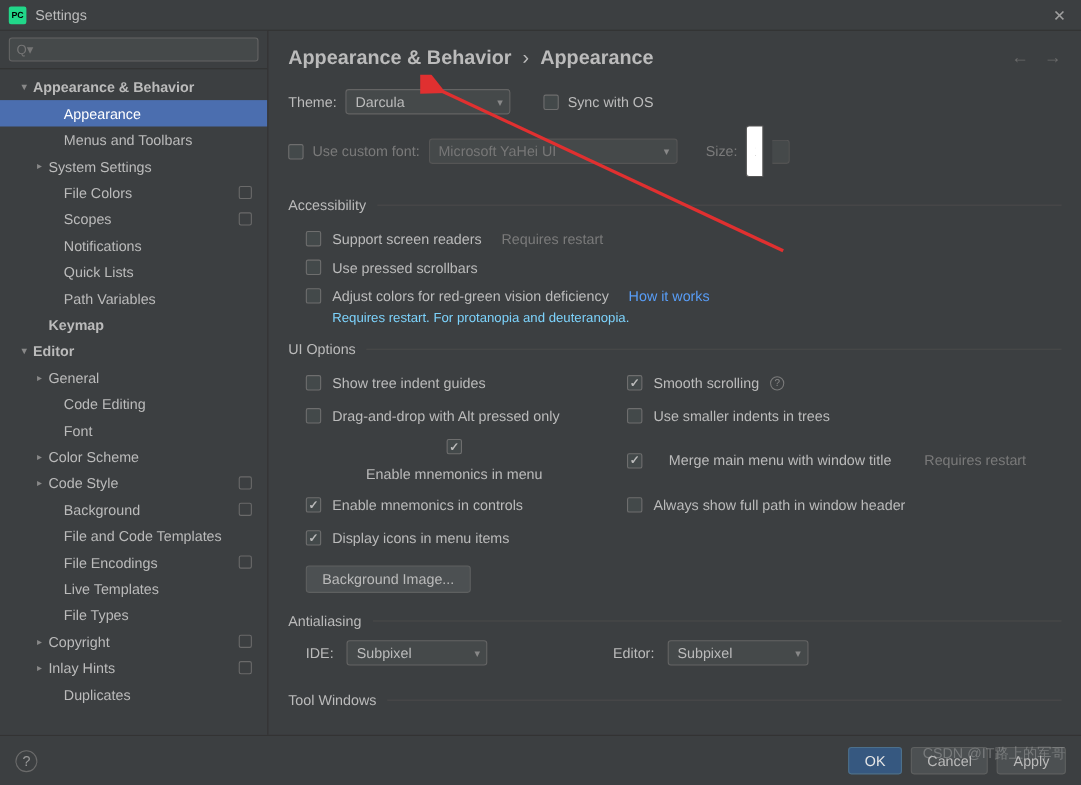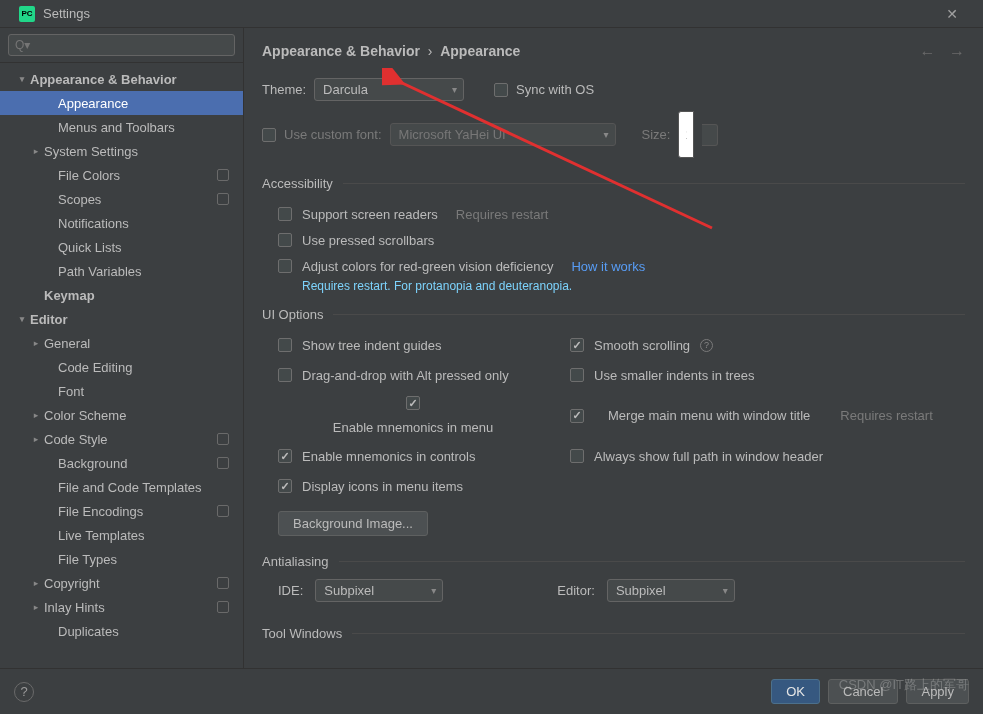--- a/index.html
+++ b/index.html
@@ -13,21 +13,21 @@
   overflow: hidden;
   position: relative;
 }
 
 .titlebar {
   height: 28px;
   background: #3c3f41;
   border-bottom: 1px solid #323232;
   display: flex;
   align-items: center;
-  padding: 0 19px;
+  padding: 0 8px;
 }
 .logo {
   width: 16px; height: 16px;
   background: #21d789;
   color: #000;
   font-size: 8px;
   font-weight: bold;
   display: flex;
   align-items: center;
   justify-content: center;
@@ -92,21 +92,21 @@
   display: flex; flex-direction: column;
   padding: 14px 18px 6px 18px;
   overflow: auto;
   position: relative;
 }
 .header-row {
   display: flex;
   align-items: center;
   margin-bottom: 18px;
 }
-.breadcrumb { flex: 1; font-size: 14px; color: #bbbbbb; }
+.breadcrumb { flex: 1; font-size: 18px; color: #bbbbbb; }
 .breadcrumb b { font-weight: bold; }
 .nav-arrows span { color: #6a6a6a; font-size: 16px; margin-left: 10px; cursor: default;}
 .row { display: flex; align-items: center; margin-bottom: 10px; gap: 8px; }
 .label { color: #bbbbbb; }
 .select {
   background: #45494a;
   border: 1px solid #646464;
   color: #bbbbbb;
   padding: 3px 22px 3px 8px;
   border-radius: 3px;

